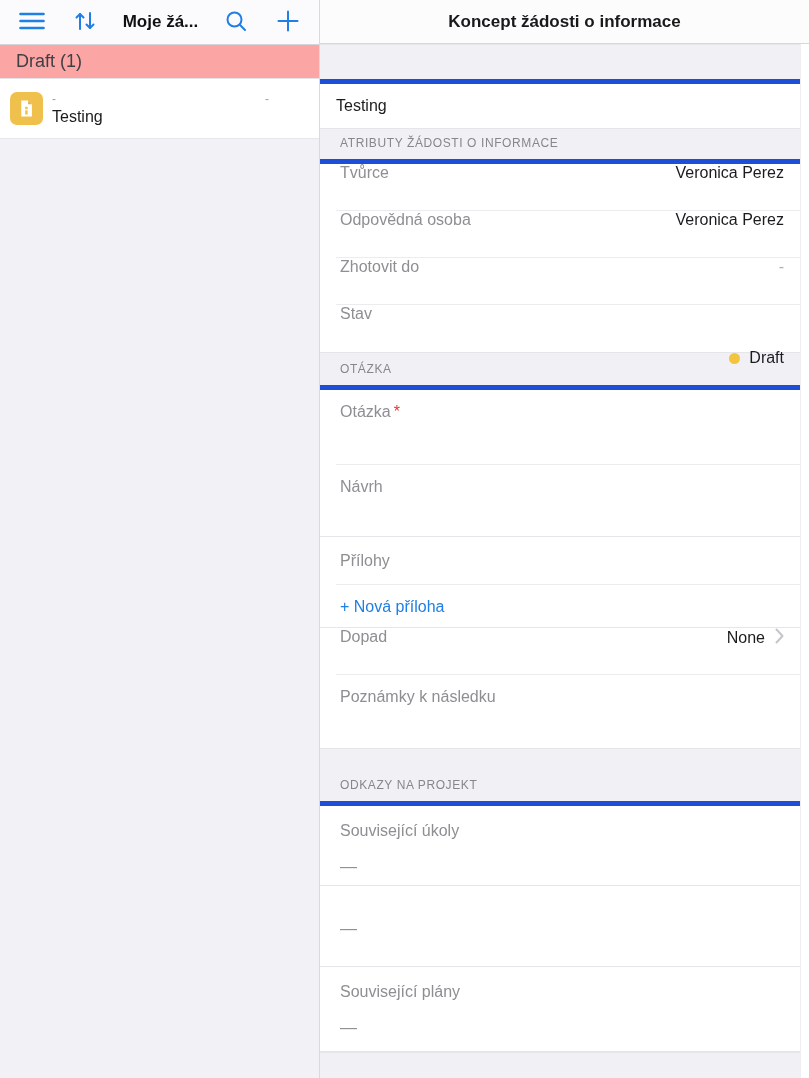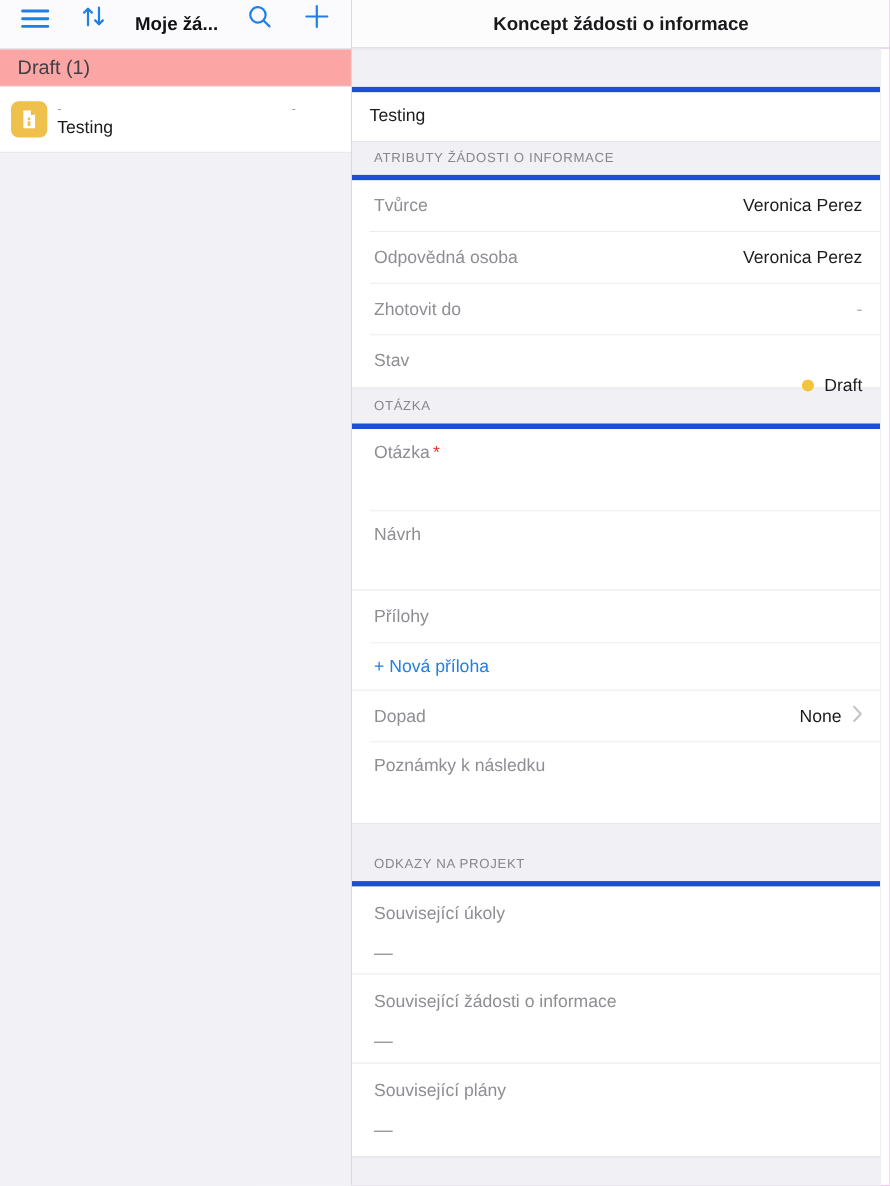--- a/index.html
+++ b/index.html
@@ -1,21 +1,21 @@
 <!DOCTYPE html>
 <html><head>
 <meta charset="utf-8">
 <style>
   * { margin:0; padding:0; box-sizing:border-box; }
   body { font-family:"Liberation Sans","DejaVu Sans",sans-serif; background:#fff; }
   .app { width:809px; height:1078px; display:flex; overflow:hidden; background:#fff; position:relative; }
 
   
   .sidebar { width:320px; flex:0 0 320px; background:#F1F1F6; border-right:1px solid #D9D9DE; display:flex; flex-direction:column; }
-  .toolbar { height:45px; background:#FBFBFD; border-bottom:1px solid #D6D6DB; display:flex; align-items:flex-end; justify-content:space-between; padding:12px 17px; }
+  .toolbar { height:45px; background:#FBFBFD; border-bottom:1px solid #D6D6DB; display:flex; align-items:center; justify-content:space-between; padding:0 17px; }
   .tb-btn { background:none; border:none; cursor:pointer; display:flex; align-items:center; justify-content:center; padding:2px; }
   .tb-title { font-size:17px; font-weight:700; color:#111114; white-space:nowrap; }
   .group-header { height:34px; background:#fca5a5; border-bottom:1px solid #E3E3E8; display:flex; align-items:center; padding:0 16px; font-size:18px; color:#3F3F44; }
   .list-item { height:60px; background:#fff; border-bottom:1px solid #E6E6EB; display:flex; align-items:center; padding:0 12px 0 10px; position:relative; cursor:pointer; }
   .doc-icon { width:33px; height:33px; border-radius:7px; background:#F0C04D; display:flex; align-items:center; justify-content:center; flex:0 0 33px; }
   .li-text { margin-left:9px; display:flex; flex-direction:column; justify-content:center; padding-top:2px; }
   .li-meta { font-size:12px; color:#9FA0A5; line-height:14px; }
   .li-title { font-size:16px; color:#1B1B1D; line-height:20px; margin-top:1px; }
   .li-right { position:absolute; right:50px; top:13px; font-size:12px; color:#9FA0A5; }
   .sidebar-rest { flex:1; background:#F1F1F6; }
@@ -36,21 +36,21 @@
   .band.h58 { height:58px; }
   .band.bottom-band { height:26px; border-bottom:none; }
   .band-label { font-size:12px; color:#86868B; letter-spacing:.6px; }
 
   .cell { position:relative; background:#fff; }
   .cell .sep-inset { position:absolute; left:16px; right:0; bottom:0; height:1px; background:#ECECEF; }
   .cell .sep-full  { position:absolute; left:0; right:0; bottom:0; height:1px; background:#E6E6EA; }
 
   .title-cell { height:44px; display:flex; align-items:center; padding:0 16px; font-size:16px; color:#1C1C1E; }
 
-  .kv-row { height:47px; display:flex; align-items:center; justify-content:space-between; padding:0 16px 0 20px; }
+  .kv-row { height:47px; display:flex; align-items:flex-start; justify-content:space-between; padding:0 16px 0 20px; }
   .kv-label { font-size:16px; color:#8E8E93; }
   .kv-value { font-size:16px; color:#1C1C1E; font-weight:500; }
   .kv-value.muted { color:#AEAEB3; font-weight:400; }
   .status-wrap { display:flex; align-items:center; gap:9px;margin-top:44px; }
   .status-dot { width:11px; height:11px; border-radius:50%; background:#F3C53E; display:inline-block; }
   .chev-wrap { display:flex; align-items:center; gap:10px; }
 
   .area-cell { padding:13px 16px 0 20px; }
   .area-cell .kv-label { display:inline; }
   .req { color:#E2362B; font-size:16px; margin-left:3px; }
@@ -222,21 +222,20 @@
           <span class="band-label">ODKAZY NA PROJEKT</span>
         </div>
 
         <div class="cell link-row lr80">
           <div class="kv-label">Související úkoly</div>
           <div class="dash">—</div>
           <span class="sep-full"></span>
         </div>
 
         <div class="cell link-row lr81">
-          <div class="kv-label">Související žádosti o informace</div>
           <div class="dash">—</div>
           <span class="sep-full"></span>
         </div>
 
         <div class="cell link-row lr85">
           <div class="kv-label">Související plány</div>
           <div class="dash">—</div>
           <span class="sep-full"></span>
         </div>
 

